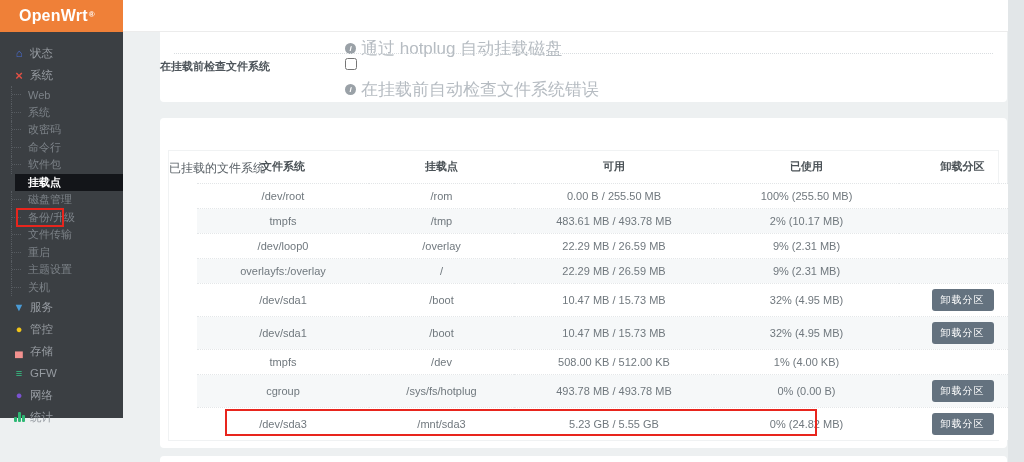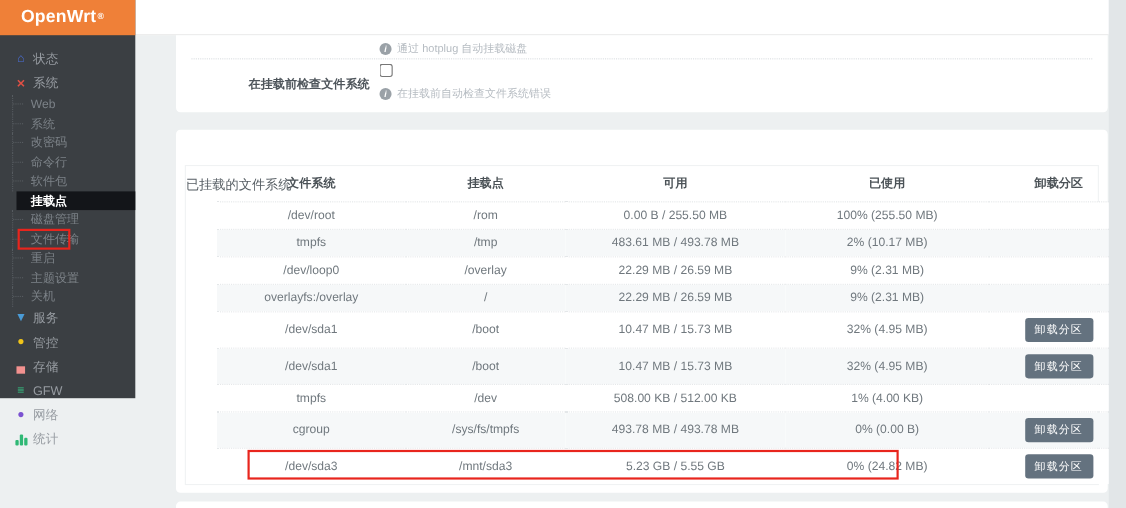--- a/index.html
+++ b/index.html
@@ -4,21 +4,21 @@
 <style>
   * { margin:0; padding:0; box-sizing:border-box; }
   html,body { width:1024px; height:462px; }
   body {
     position:relative; overflow:hidden;
     background:#edf0f1;
     font-family:"Liberation Sans","DejaVu Sans",sans-serif;
   }
 
   
-  .sidebar { position:absolute; left:0; top:0; width:123px; height:362px; background:#3b3f43; z-index:2; }
+  .sidebar { position:absolute; left:0; top:0; width:123px; height:418px; background:#3b3f43; z-index:2; }
   .logo { height:32px; background:#ef8038; display:flex; align-items:center; padding-left:19px;
           color:#fff; font-weight:bold; font-size:16px; letter-spacing:.2px; }
   .logo sup { font-size:8px; margin-left:1px; transform:translateY(-2px); }
   .nav { margin-top:10px; }
   .nav-item { display:flex; align-items:center; cursor:pointer; white-space:nowrap; }
   .nav-item.top { height:22px; padding-left:12px; color:#969ba1; font-size:11.5px; }
   .nav-icon { width:14px; margin-right:4px; font-size:11px; line-height:11px; text-align:center; display:inline-block; }
   .nav-icon.bars { display:inline-flex; align-items:flex-end; gap:1px; height:10px; padding-left:2px; }
   .nav-icon.bars i { display:block; width:3px; border-radius:1px; }
   .nav-icon.bars i:nth-child(1){ height:5px; }
@@ -31,28 +31,28 @@
   .nav-item.sub.active::before { display:none; }
 
   
   .topbar { position:absolute; left:123px; top:0; width:885px; height:32px; background:#ffffff;
             border-bottom:1px solid #ececec; z-index:1; }
   .scroll-track { position:absolute; left:1008px; top:0; width:16px; height:462px; background:#e2e6e8; z-index:3; }
 
   
   .card1 { position:absolute; left:160px; top:32px; width:847px; height:70px; background:#fff;
            border-radius:0 0 4px 4px; z-index:1; }
-  .help-line { position:absolute; display:flex; align-items:center; gap:5px; color:#b6bcc2; font-size:10px; }
+  .help-line { position:absolute; display:flex; align-items:center; gap:5px; color:#b6bcc2; font-size:17px; }
   .help1 { left:185px; top:5px; }
   .help2 { left:185px; top:46px; }
   .info-icon { width:11px; height:11px; border-radius:50%; background:#9aa1a7; color:#fff;
                font-size:8px; line-height:11px; text-align:center; display:inline-block; flex:0 0 auto; }
   .info-icon::before { content:"i"; font-style:italic; font-weight:bold; }
   .divider1 { position:absolute; left:14px; right:14px; top:21px; border-top:1px dotted #d9dde0; }
-  .fsck-label { position:absolute; left:0; top:37px; width:176px; text-align:right;
+  .fsck-label { position:absolute; left:0; top:27px; width:176px; 
                 color:#4e555b; font-size:11px; font-weight:bold; }
   .fsck-checkbox { position:absolute; left:185px; top:26px; width:12px; height:12px; cursor:pointer; }
 
   
   .card2 { position:absolute; left:160px; top:118px; width:847px; height:330px; background:#fff;
            border-radius:4px; z-index:1; }
   .card2-title { position:absolute; left:9px; top:10px; font-size:12px; color:#596066;margin-top:32px; }
   .table-wrap { position:absolute; left:8px; top:32px; width:831px; border:1px solid #f0f2f3;padding-left:28px; }
   table { width:100%; table-layout:fixed; border-collapse:collapse; text-align:center; }
   thead th { height:32px; font-weight:bold; color:#4b5257; font-size:11px; border-bottom:1px dotted #e2e5e7; }
@@ -109,20 +109,24 @@
       <div class="nav-item sub">
         <span class="tree-dash"></span>
         <span class="nav-label">软件包</span>
       </div>
       <div class="nav-item sub active">
         <span class="nav-label">挂载点</span>
       </div>
       <div class="nav-item sub">
         <span class="tree-dash"></span>
         <span class="nav-label">磁盘管理</span>
+      </div>
+      <div class="nav-item sub">
+        <span class="tree-dash"></span>
+        <span class="nav-label">备份/升级</span>
       </div>
       <div class="nav-item sub">
         <span class="tree-dash"></span>
         <span class="nav-label">文件传输</span>
       </div>
       <div class="nav-item sub">
         <span class="tree-dash"></span>
         <span class="nav-label">重启</span>
       </div>
       <div class="nav-item sub">
@@ -246,21 +250,21 @@
           </tr>
           <tr class="">
             <td>tmpfs</td>
             <td>/dev</td>
             <td>508.00 KB / 512.00 KB</td>
             <td>1% (4.00 KB)</td>
             <td></td>
           </tr>
           <tr class="alt btn-row">
             <td>cgroup</td>
-            <td>/sys/fs/tmpfs</td>
+            <td>/sys/fs/hotplug</td>
             <td>493.78 MB / 493.78 MB</td>
             <td>0% (0.00 B)</td>
             <td><button class="unmount-btn">卸载分区</button></td>
           </tr>
           <tr class="btn-row">
             <td>/dev/sda3</td>
             <td>/mnt/sda3</td>
             <td>5.23 GB / 5.55 GB</td>
             <td>0% (24.82 MB)</td>
             <td><button class="unmount-btn">卸载分区</button></td>

